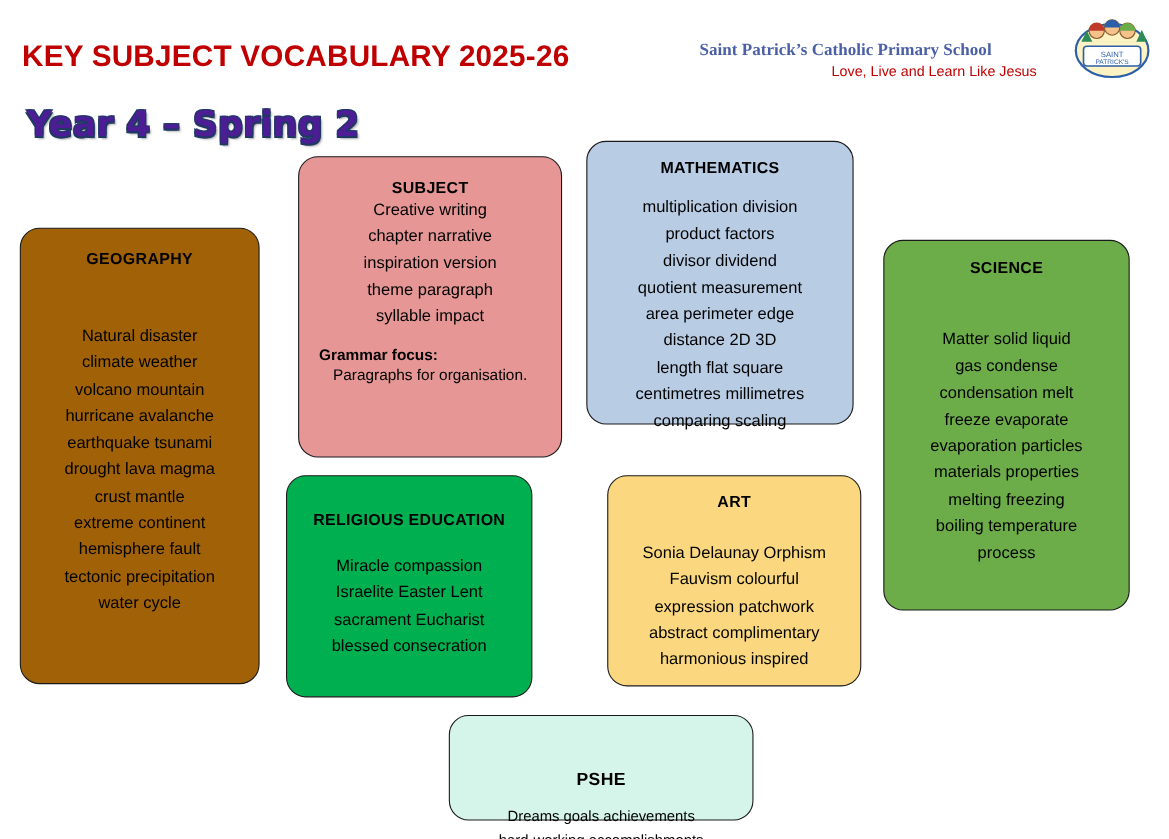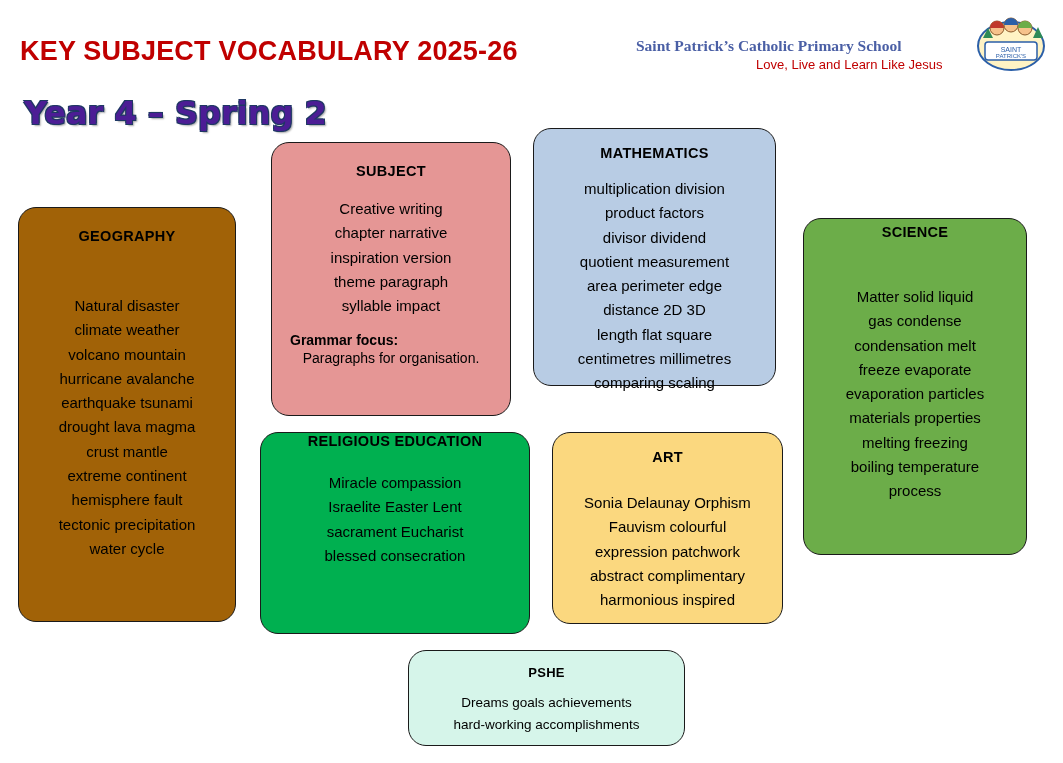--- a/index.html
+++ b/index.html
@@ -106,58 +106,58 @@
     background: #a16207;
     padding: 20px 10px 0 10px;
   }
   #card-geography .card-words { margin-top: 50px; }
 
   #card-english {
     left: 271px; top: 142px; width: 240px; height: 274px;
     background: #E59695;
     padding: 20px 18px 0 18px;
   }
-  #card-english .card-words { margin-top: 18px; }
+  #card-english .card-words { }
   #card-english .grammar-label { margin-top: 14px; }
 
   #card-mathematics {
     left: 533px; top: 128px; width: 243px; height: 258px;
     background: #B8CCE4;
     padding: 16px 8px 0 8px;
   }
   #card-mathematics .card-words { margin-top: 16px; }
 
   #card-science {
     left: 803px; top: 218px; width: 224px; height: 337px;
     background: #6CAD49;
-    padding: 5px 8px 0 8px;
+    padding: 17px 8px 0 8px;
   }
   #card-science .card-words { margin-top: 45px; }
 
   #card-re {
-    left: 260px; top: 432px; width: 270px; height: 202px;
+    left: 260px; top: 432px; width: 224px; height: 202px;
     background: #00B050;
-    padding: 0 10px 0 10px;
+    padding: 32px 10px 0 10px;
   }
   #card-re .card-words { margin-top: 22px; }
 
   #card-art {
     left: 552px; top: 432px; width: 231px; height: 192px;
     background: #FBD87F;
     padding: 16px 8px 0 8px;
   }
   #card-art .card-words { margin-top: 26px; }
 
   #card-pshe {
     left: 408px; top: 650px; width: 277px; height: 96px;
     background: #D6F5EA;
     padding: 14px 10px 0 10px;
   }
   #card-pshe .card-words { margin-top: 12px; font-size: 13.5px; line-height: 1.6; }
-  #card-pshe .card-title { font-size: 13px; }
+  #card-pshe .card-title { font-size: 16px; margin-top: 36px; }
 </style>
 </head>
 <body>
 
 <div id="main-title">KEY SUBJECT VOCABULARY 2025-26</div>
 <div id="school-name">Saint Patrick’s Catholic Primary School</div>
 <div id="school-motto">Love, Live and Learn Like Jesus</div>
 
 <div id="school-logo">
   <svg width="72" height="62" viewBox="0 0 72 62">

